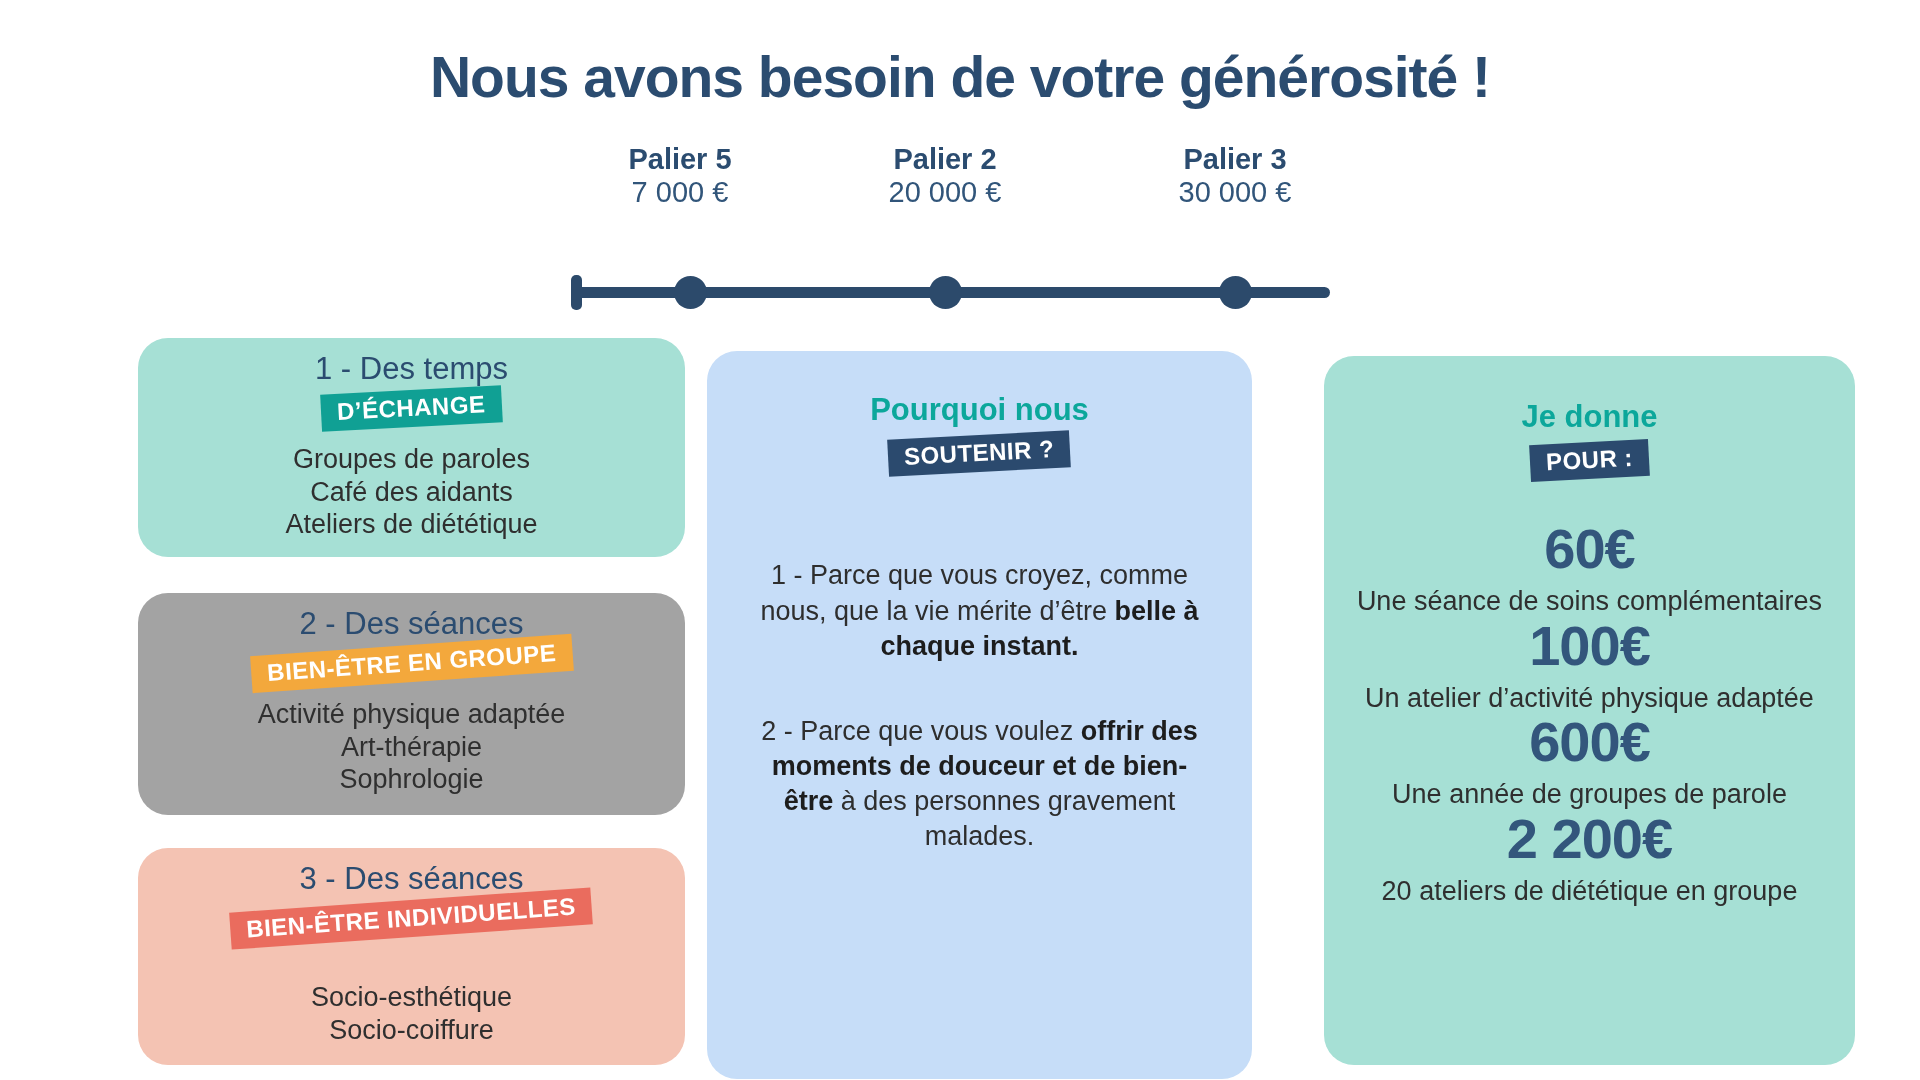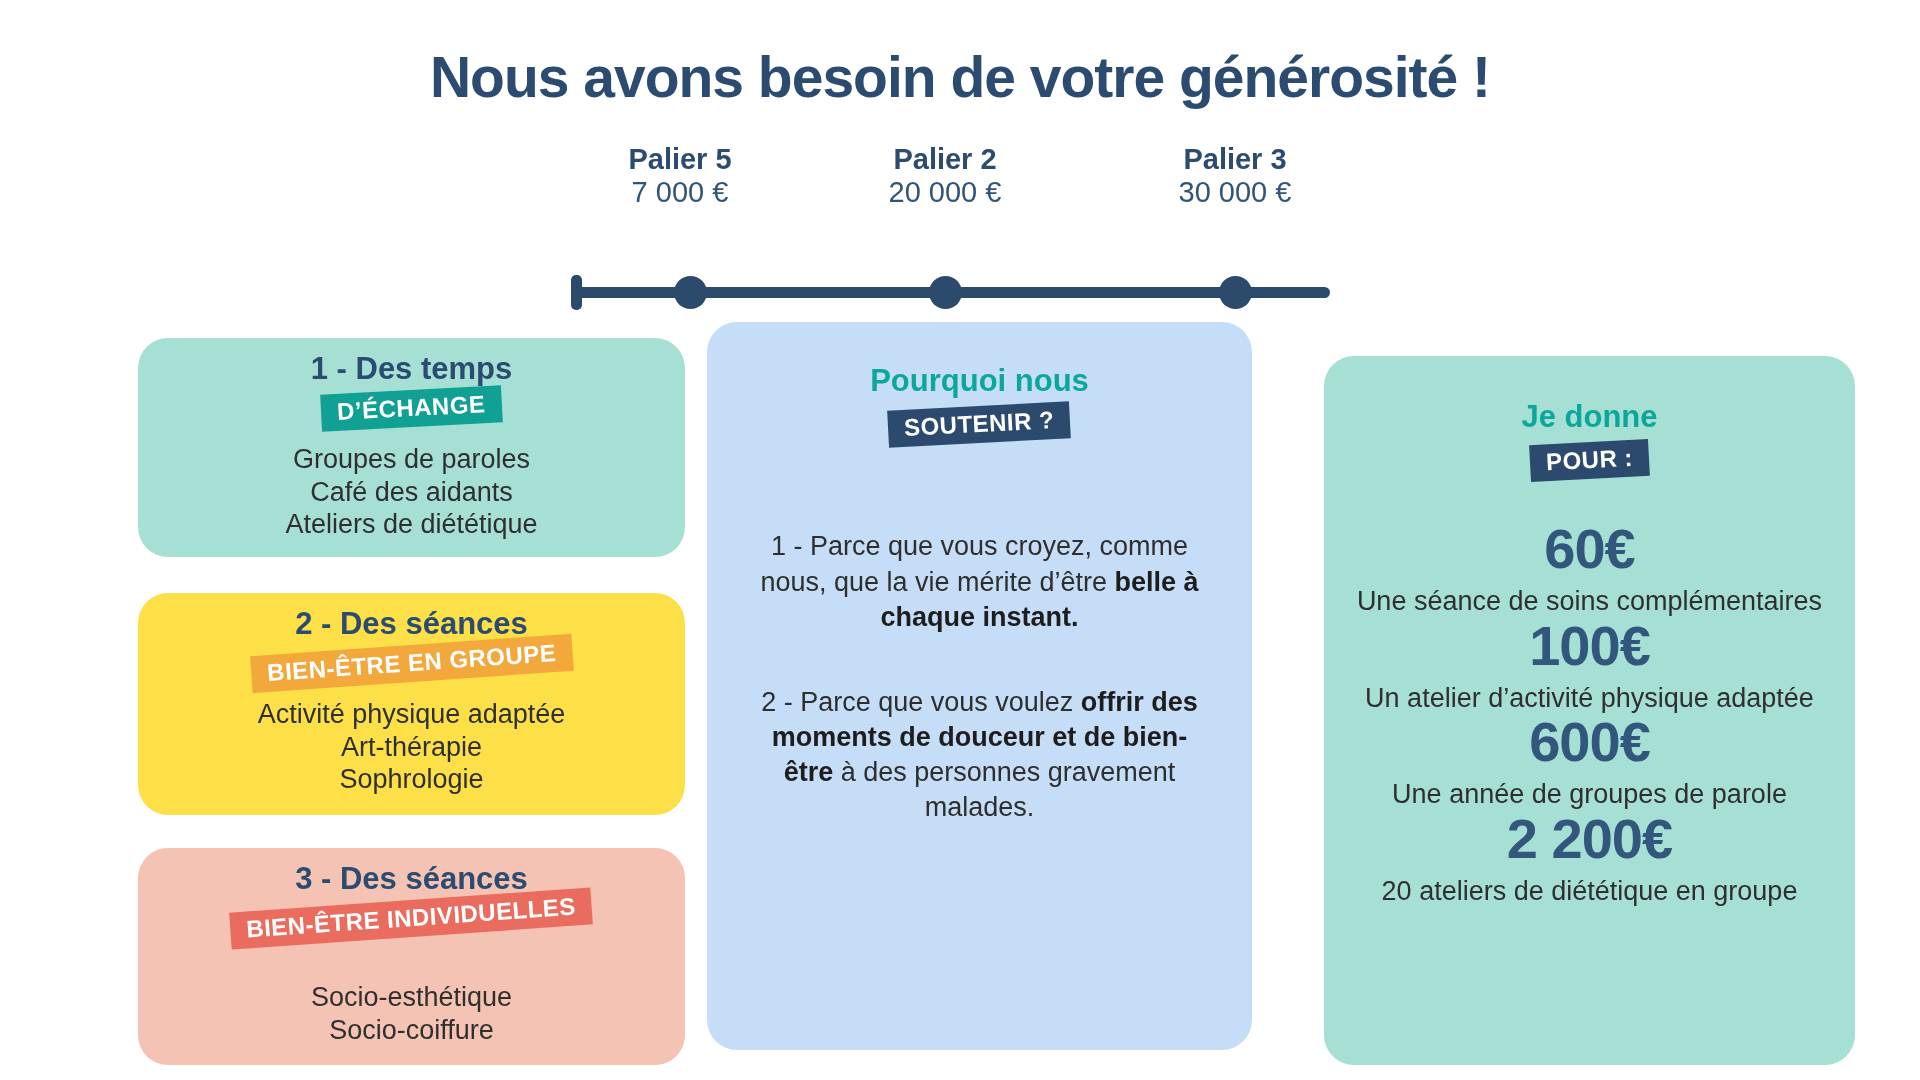--- a/index.html
+++ b/index.html
@@ -14,38 +14,38 @@
   }
   
   .milestone{position:absolute;width:260px;text-align:center;top:143px;}
   .milestone .m-label{font-size:29px;font-weight:700;color:#2b4c70;line-height:1.15;}
   .milestone .m-amount{font-size:29px;font-weight:400;color:#31557a;line-height:1.15;}
   .tl-line{position:absolute;left:572px;top:287px;width:758px;height:11px;background:#2c4a6b;border-radius:6px;}
   .tl-tick{position:absolute;left:571px;top:275px;width:11px;height:35px;background:#2c4a6b;border-radius:5px;}
   .tl-dot{position:absolute;top:276px;width:33px;height:33px;border-radius:50%;background:#2c4a6b;}
   
   .card{position:absolute;border-radius:30px;text-align:center;}
-  .card-title{font-size:31px;font-weight:700;color:#2b4c70;line-height:1.1;}
+  .card-title{font-size:31px;font-weight:400;color:#2b4c70;line-height:1.1;}
   .badge{
     display:inline-block;color:#ffffff;font-weight:700;font-size:24px;
     padding:5px 16px 6px;letter-spacing:.5px;line-height:1.1;
   }
   
   .offer-card{left:138px;width:547px;padding-top:14px;box-sizing:border-box;}
   .offer-1{top:338px;height:219px;background:#a6e0d5;}
-  .offer-2{top:593px;height:222px;background:#fde047;}
+  .offer-2{top:593px;height:222px;background:#a3a3a3;}
   .offer-3{top:848px;height:217px;background:#f4c3b3;}
   .badge-teal{background:#10a094;transform:rotate(-3deg);}
   .badge-orange{background:#f3a83c;transform:rotate(-4deg);}
   .badge-coral{background:#ea6c5e;transform:rotate(-4deg);}
   .offer-card .badge{margin-top:4px;}
   .offer-items{margin-top:16px;font-size:27px;color:#2f2f2f;line-height:1.2;}
   .offer-3 .offer-items{margin-top:44px;}
   
-  .why-card{left:707px;top:322px;width:545px;height:728px;background:#c6ddf8;padding-top:42px;box-sizing:border-box;}
+  .why-card{left:707px;top:351px;width:545px;height:728px;background:#c6ddf8;padding-top:42px;box-sizing:border-box;}
   .teal-heading{font-size:31px;font-weight:700;color:#0ca79b;line-height:1.1;}
   .badge-navy{background:#2b4a6e;transform:rotate(-3deg);margin-top:8px;}
   .why-paragraph{width:440px;margin:0 auto;font-size:27px;color:#2e2e2e;line-height:1.3;}
   .why-p1{margin-top:86px;}
   .why-p2{margin-top:50px;}
   .why-p3{margin-top:80px;}
   .why-paragraph b{color:#1d1d1d;}
   .burst-icon{display:inline-block;width:30px;height:30px;vertical-align:-4px;margin-left:4px;}
   
   .donate-card{left:1324px;top:356px;width:531px;height:709px;background:#a6e0d5;padding-top:44px;box-sizing:border-box;}

